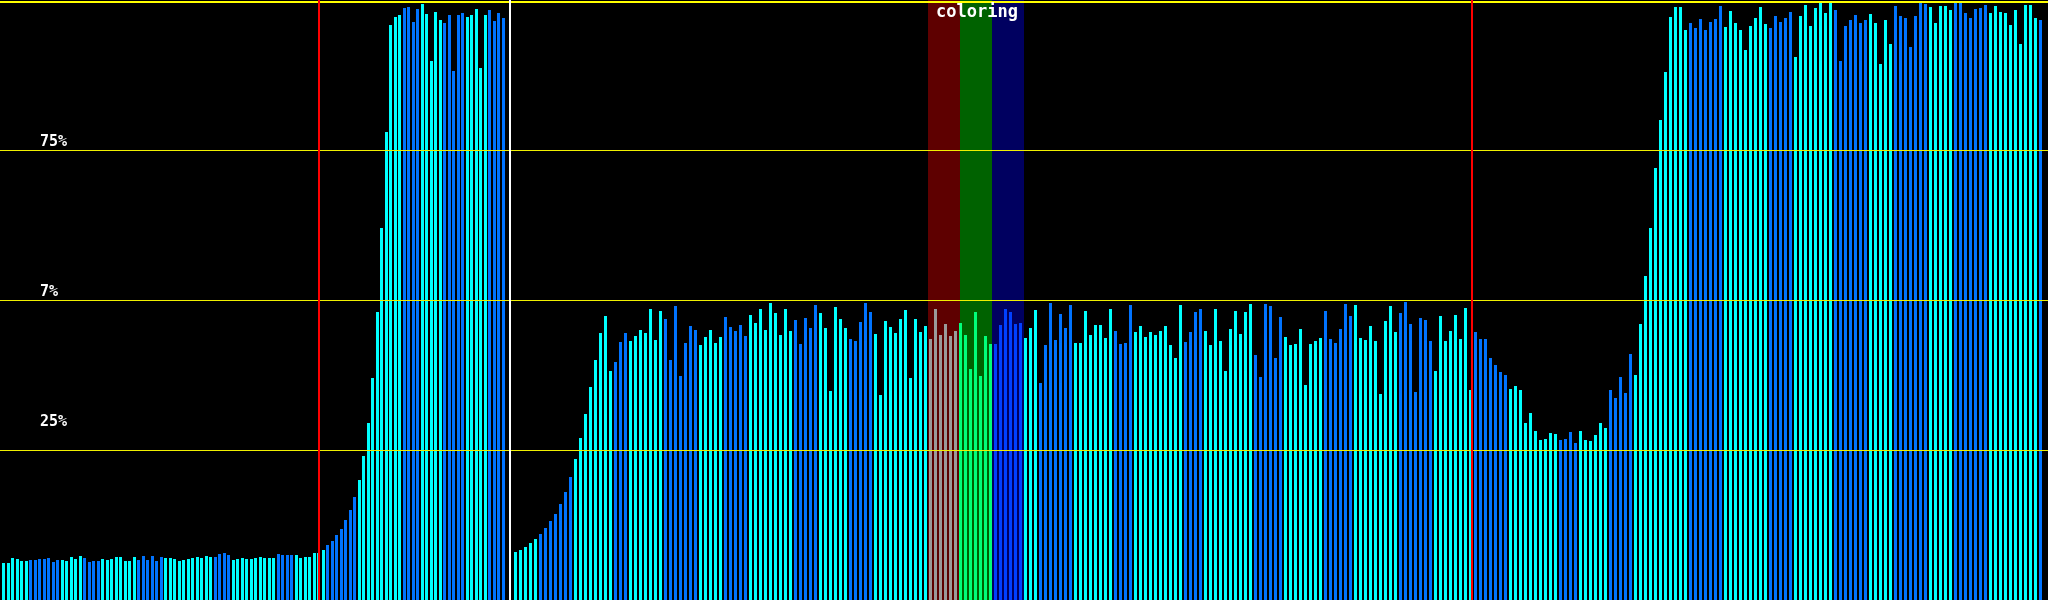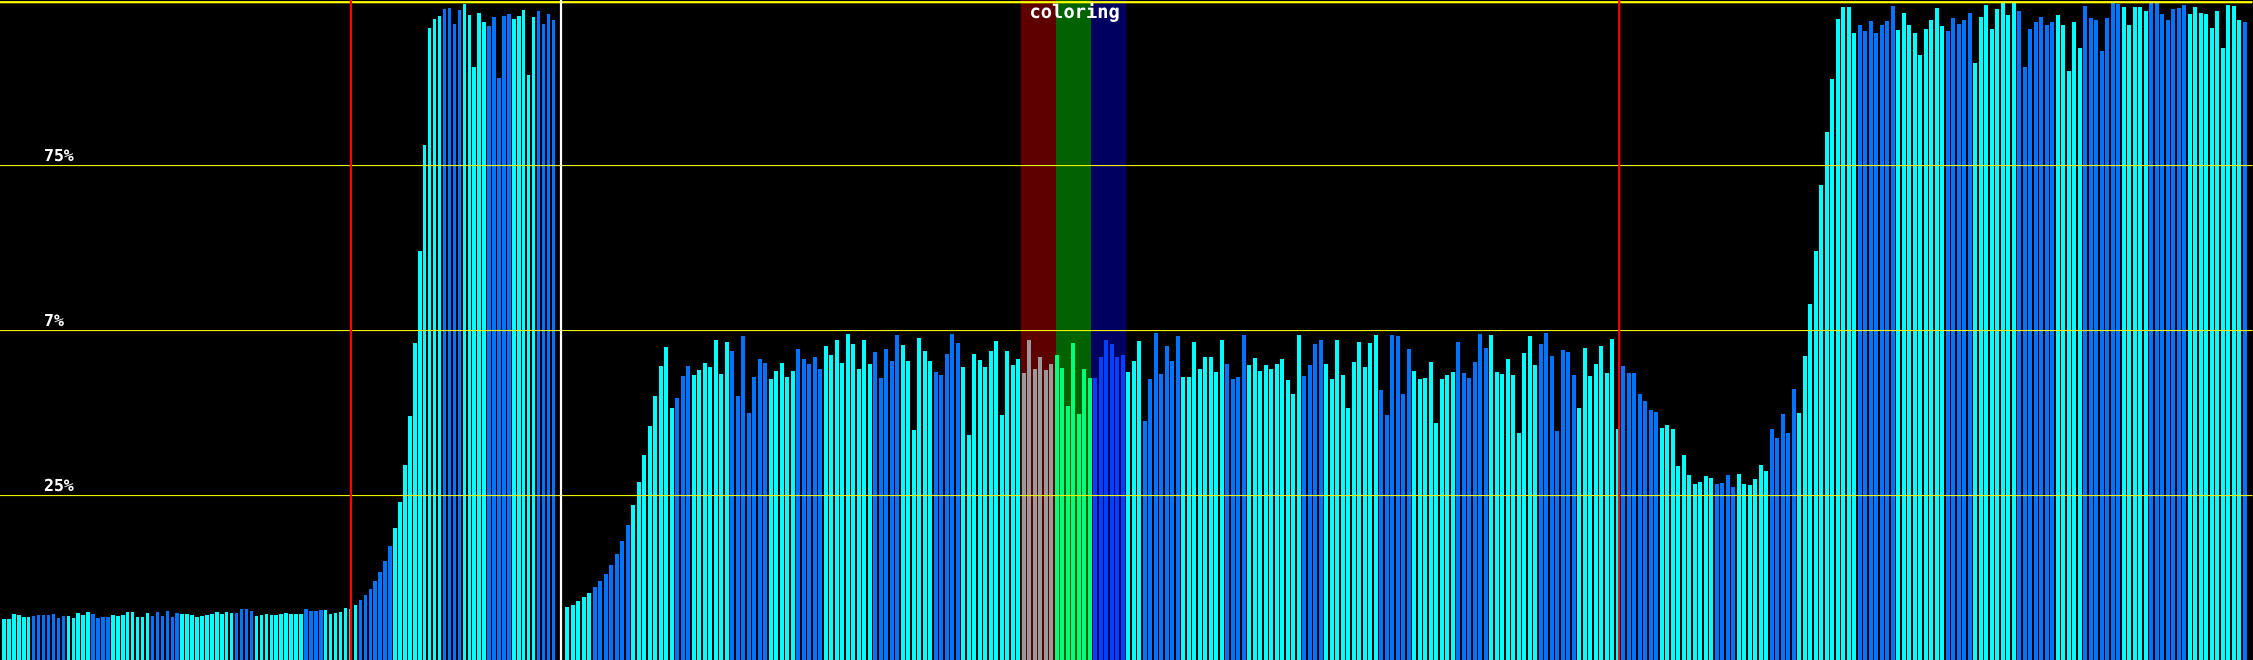--- a/index.html
+++ b/index.html
@@ -436,21 +436,21 @@
       <rect x="2014.00" y="9.60" width="3.3" height="590.40" fill="#00ffff"></rect>
       <rect x="2019.00" y="44.06" width="3.3" height="555.94" fill="#00ffff"></rect>
       <rect x="2024.00" y="4.92" width="3.3" height="595.08" fill="#00ffff"></rect>
       <rect x="2029.00" y="5.18" width="3.3" height="594.82" fill="#00ffff"></rect>
       <rect x="2034.00" y="17.85" width="3.3" height="582.15" fill="#00ffff"></rect>
       <rect x="2039.00" y="19.71" width="3.3" height="580.29" fill="#0073ff"></rect>
     </svg>
 
   <span class="ytick" style="top: 133px; color: rgb(255, 255, 255);">75%</span>
   <span class="ytick" style="top: 283px; color: rgb(255, 255, 255);">7%</span>
-  <span class="ytick" style="top: 433px; color: rgb(255, 255, 255);">25%</span>
+  <span class="ytick" style="top: 413px; color: rgb(255, 255, 255);">25%</span>
 
   <div id="coloring-label" style="left: 936px; top: 4px; color: rgb(255, 255, 255);">coloring</div>
 <div class="gridline" style="top: 1px; height: 2px; background: rgb(255, 255, 0);"></div>
     <div class="gridline" style="top: 150px; height: 1px; background: rgb(240, 240, 0);"></div>
     <div class="gridline" style="top: 300px; height: 1px; background: rgb(240, 240, 0);"></div>
     <div class="gridline" style="top: 450px; height: 1px; background: rgb(240, 240, 0);"></div>
     <div class="vline" style="left: 318px; width: 2px; background: rgb(255, 0, 0);"></div>
     <div class="vline" style="left: 1471px; width: 2px; background: rgb(255, 0, 0);"></div>
     <div class="vline" style="left: 509px; width: 2px; background: rgb(255, 255, 255);"></div>
   </div>

